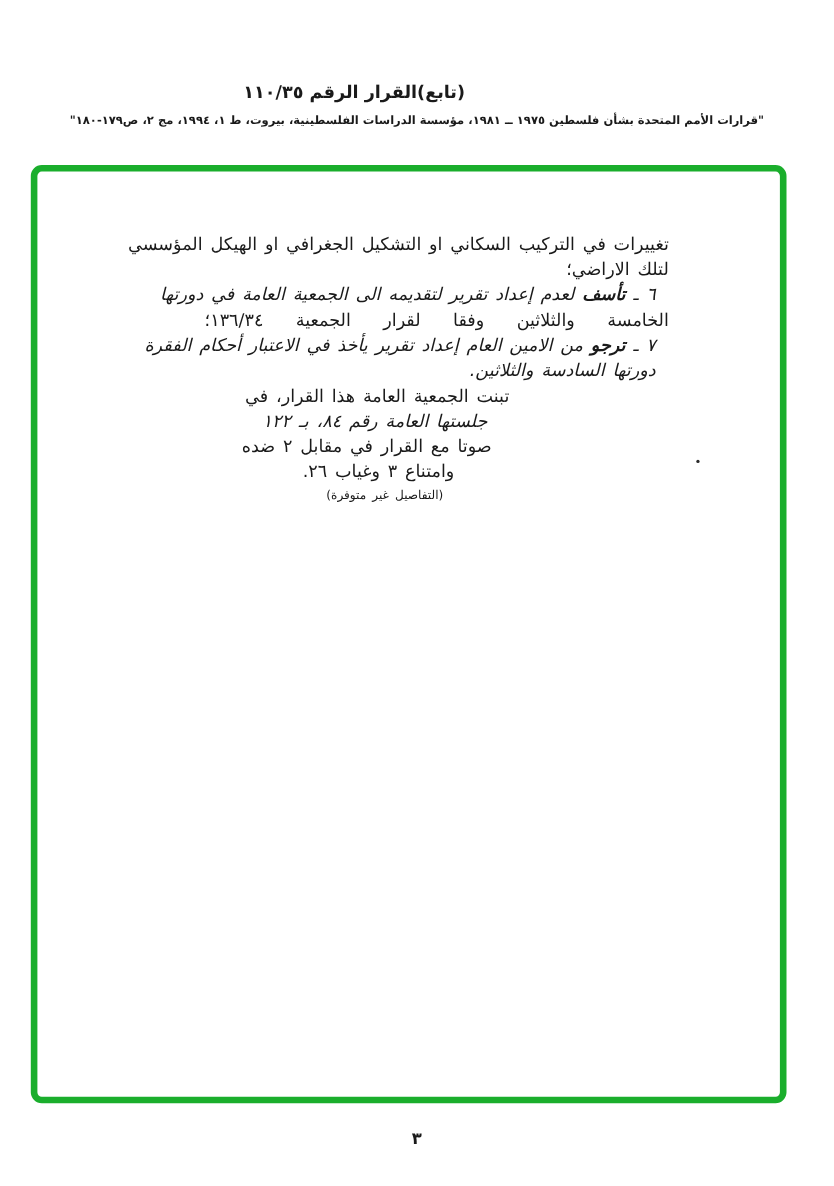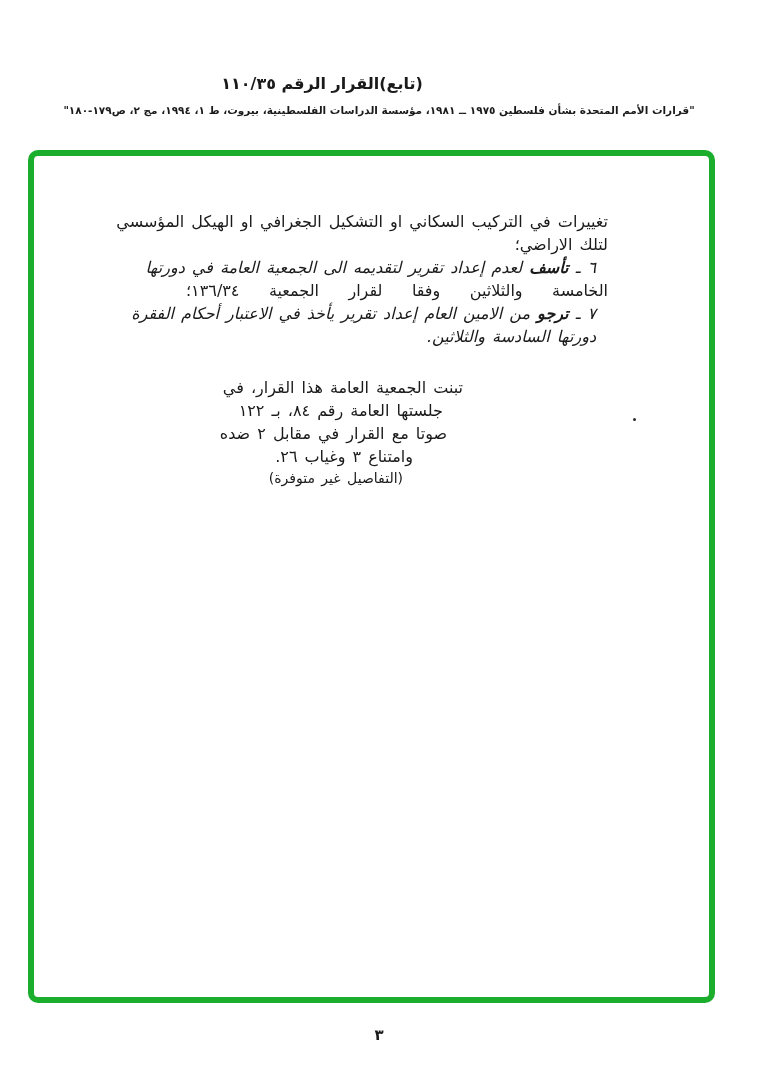--- a/index.html
+++ b/index.html
@@ -43,27 +43,27 @@
     font-size: 16px; line-height: 23px;
     word-spacing: 2px;
     text-align: right;
   }
   .ln { white-space: nowrap; text-align: right; }
   .ln.full { text-align: justify; text-align-last: justify; }
   .ln.indent { padding-right: 12px; font-style: italic; }
   .bold { font-weight: bold; }
 
   
-  .note { margin-right: 145px; margin-top: 28px; }
-  .note .pad20 { padding-right: 20px; }
+  .note { margin-right: 145px; }
+  .note .pad20 { padding-right: 20px; font-style: italic; }
   .note .pad16 { padding-right: 16px; }
   .note .pad50 { padding-right: 50px; }
   .details {
     white-space: nowrap; text-align: right;
-    font-size: 14px; line-height: 21px;
+    font-size: 11px; line-height: 21px;
     padding-right: 60px;
   }
 
   
   .ink-dot {
     position: absolute; left: 633px; top: 418px;
     width: 3px; height: 3px; background: #2a2a2a; border-radius: 50%;
   }
 
   

